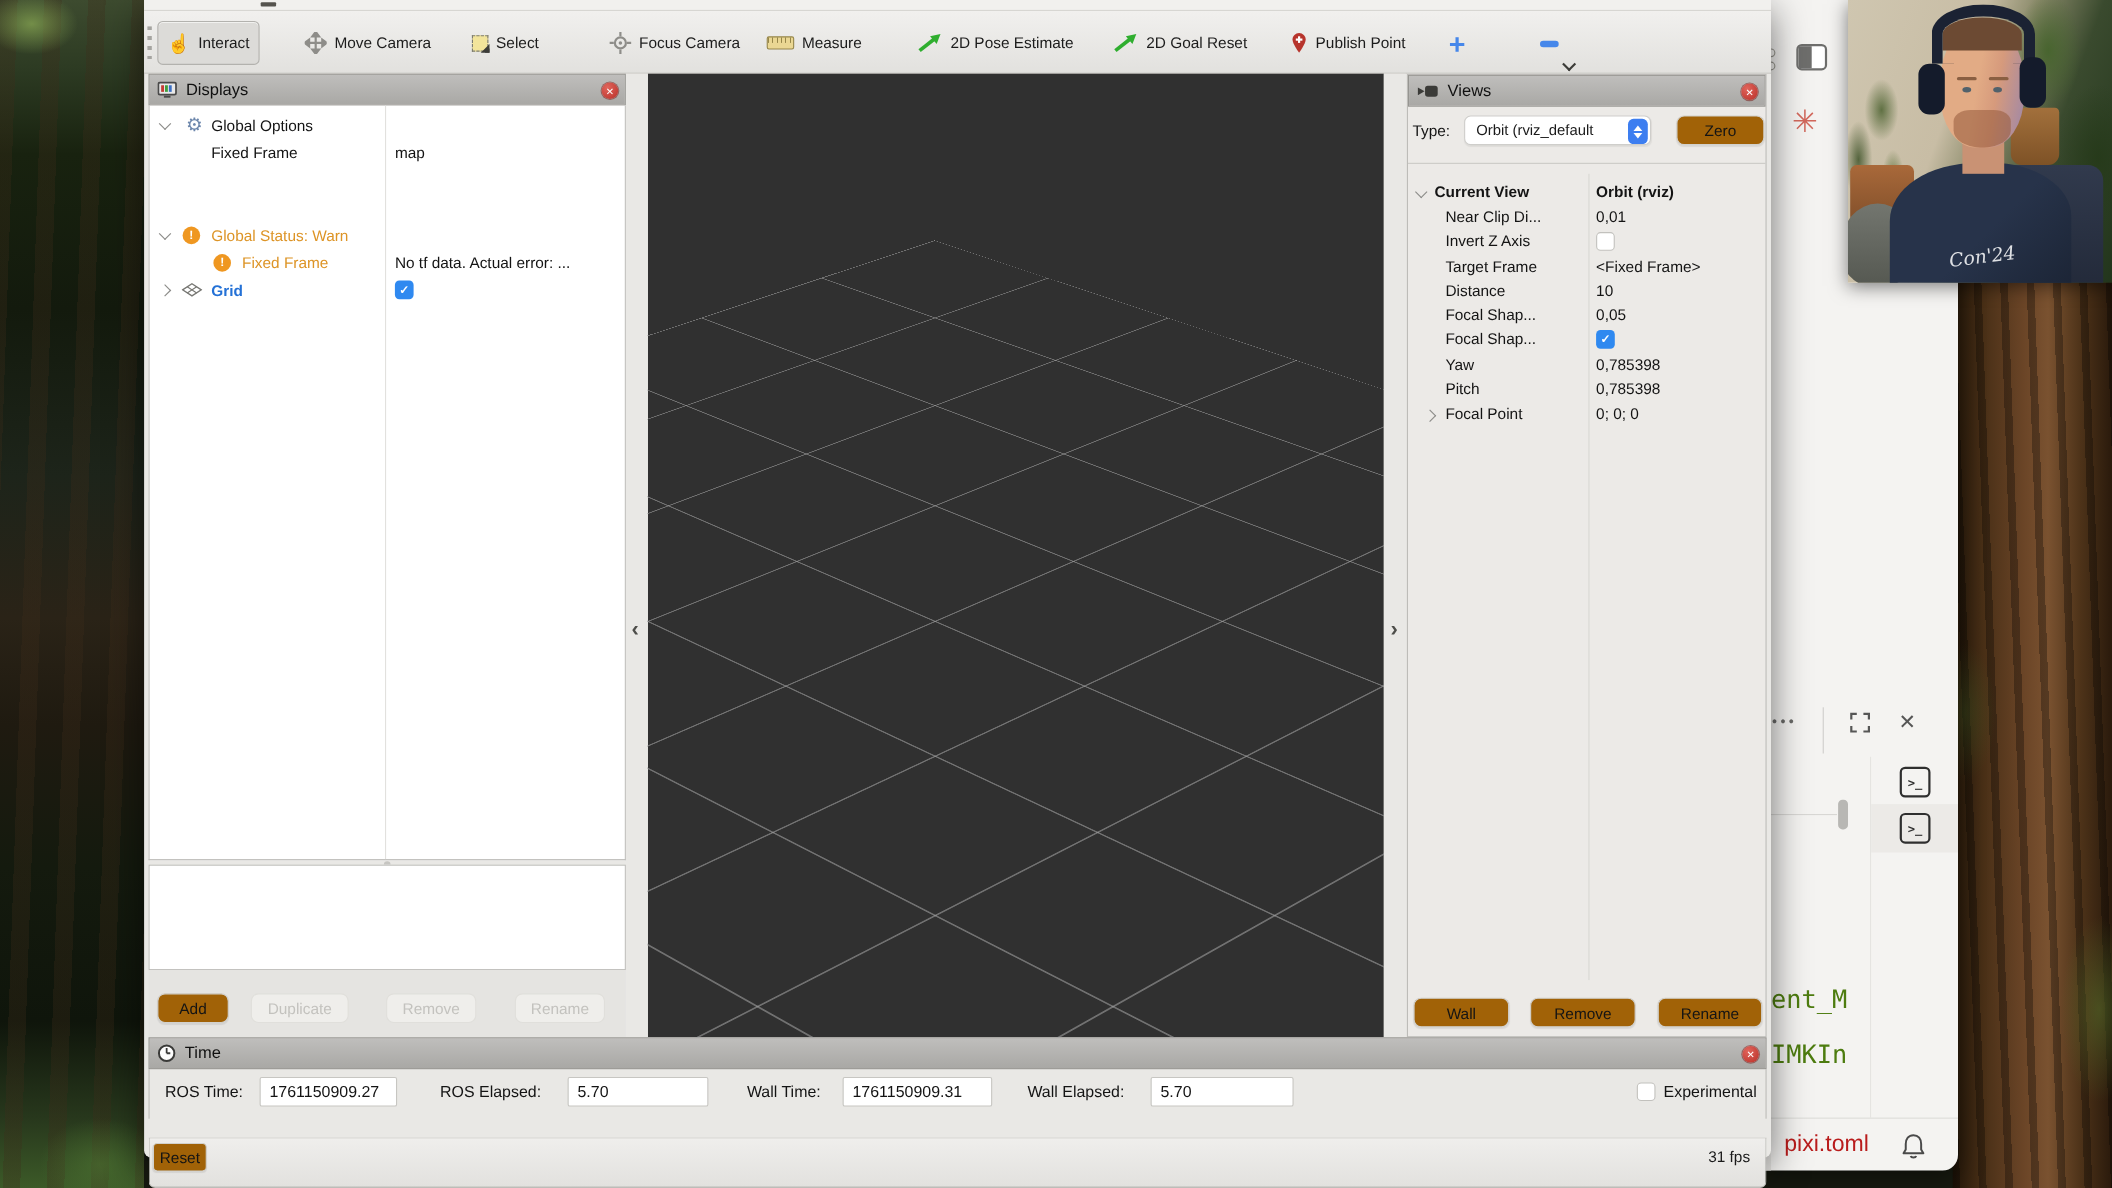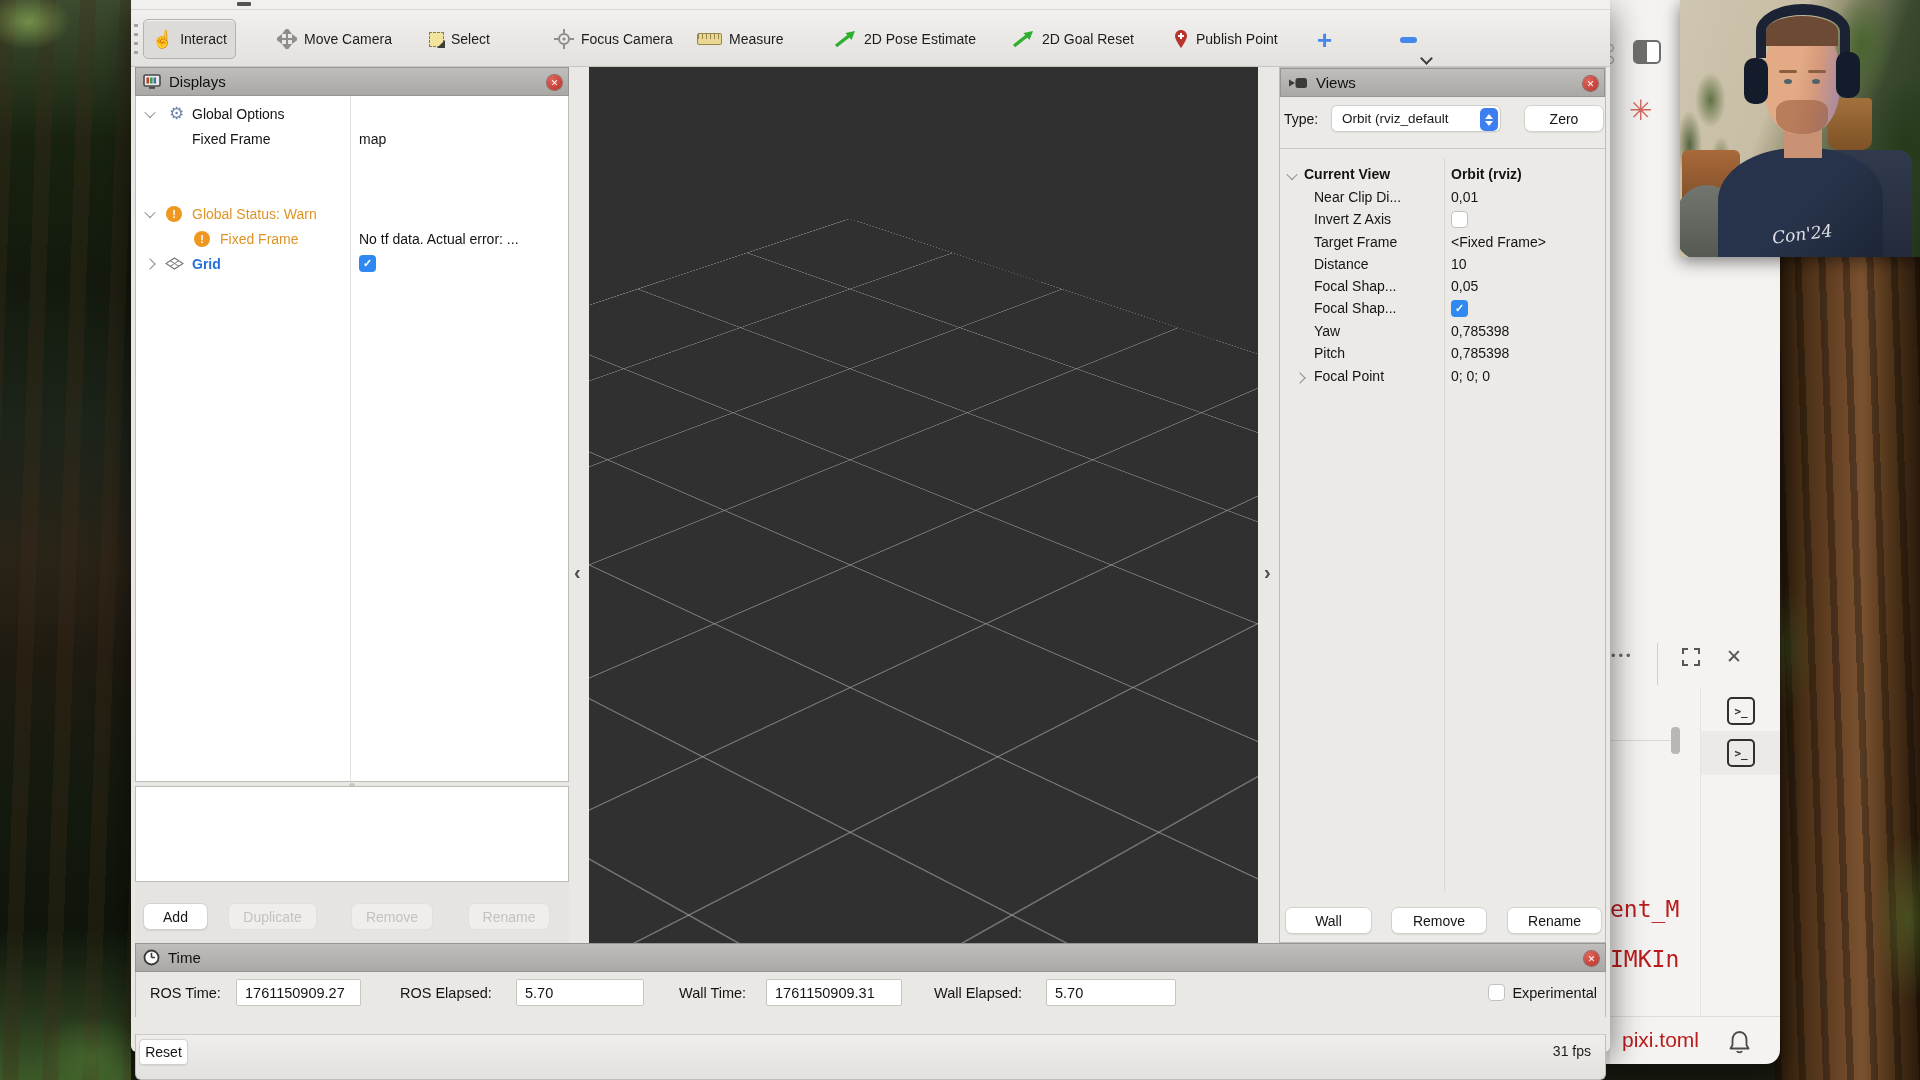--- a/index.html
+++ b/index.html
@@ -36,21 +36,21 @@
   .vdiv1 { position:absolute; left:57px; top:643px; width:1px; height:42px; background:#cfcecb; }
   .fs-icon { position:absolute; left:79px; top:645px; }
   .x-icon { position:absolute; left:126px; top:645px; font-size:19px; color:#565656; }
   .hline1 { position:absolute; left:10px; top:740px; width:60px; height:1px; background:#d8d7d4; }
   .scroll-thumb { position:absolute; left:71px; top:727px; width:9px; height:27px; background:#b8b7b4; border-radius:4px; }
   .vdiv2 { position:absolute; left:100px; top:688px; width:1px; height:328px; background:#e5e4e1; }
   .term-highlight { position:absolute; left:101px; top:731px; width:79px; height:44px; background:#eceae7; }
   .term-btn { position:absolute; left:127px; width:28px; height:28px; border:2.5px solid #2f2f2f; border-radius:5px;
     font-family:"DejaVu Sans Mono", monospace; font-size:11px; font-weight:bold; color:#2f2f2f;
     display:flex; align-items:center; justify-content:center; background:transparent; }
-  .code-ln { position:absolute; left:10px; font-family:"DejaVu Sans Mono", monospace; font-size:23px; color:#b91c1c; white-space:pre; }
+  .code-ln { position:absolute; left:10px; font-family:"DejaVu Sans Mono", monospace; font-size:23px; color:#4d7c0f; white-space:pre; }
   .statusdiv { position:absolute; left:0; top:1016px; width:180px; height:1px; background:#dddcd9; }
   .pixi { position:absolute; left:22px; top:1028px; font-size:21px; color:#b91c1c; }
   .bell { position:absolute; left:127px; top:1029px; }
 
   
   .bottom-bar { position:absolute; left:180px; top:1032px; width:1430px; height:32px;
     background:linear-gradient(#eeedea,#e3e2df); border-radius:0 0 0 14px; z-index:1; }
   .bottom-bar i { position:absolute; top:22px; width:6px; height:5px; background:#9a9a94; opacity:.5; border-radius:1px; }
 
   
@@ -98,21 +98,21 @@
     display:flex; align-items:center; justify-content:center; }
   .warn-txt { color:#dd9426; }
   .grid-name { color:#2471d6; font-weight:bold; }
   .swatch { width:16px; height:16px; border:1px solid #555; }
   .cbox { width:17px; height:17px; border-radius:4px; background:#2f89f0; color:#fff; font-size:11px; font-weight:bold;
     display:flex; align-items:center; justify-content:center; }
   .cbox.off { background:#fff; border:1px solid #c2c1bd; }
   .pd-splitdot { position:absolute; left:214px; top:716px; width:6px; height:6px; border-radius:50%; background:#c6c5c1; }
   .pd-empty { position:absolute; left:0; top:719px; width:100%; height:96px; background:#fff; border:1px solid #bdbcb8; }
   .pd-footer { position:absolute; left:0; top:815px; width:100%; height:61px; background:#e5e4e1; }
-  .btn { position:absolute; height:27px; border-radius:7px; background:#ffffff; border:1px solid #d2d1cd;
+  .btn { position:absolute; height:27px; border-radius:7px; background:#a16207; border:1px solid #d2d1cd;
     font-size:14px; color:#141414; display:flex; align-items:center; justify-content:center;
     box-shadow:0 1px 1px rgba(0,0,0,.08); }
   .btn.disabled { color:#c3c2be; background:#efeeeb; border-color:#e0dfdb; box-shadow:none; }
 
   
   .viewport { position:absolute; left:458px; top:67px; width:669px; height:876px; background:#303030; overflow:hidden; }
   .gridwrap { position:absolute; left:260px; top:620px; width:0; height:0; }
   .gridplane { position:absolute; left:-1000px; top:-1000px; width:2001px; height:2001px;
     transform:perspective(3000px) rotateX(62deg) rotateZ(45deg);
     background-image:

